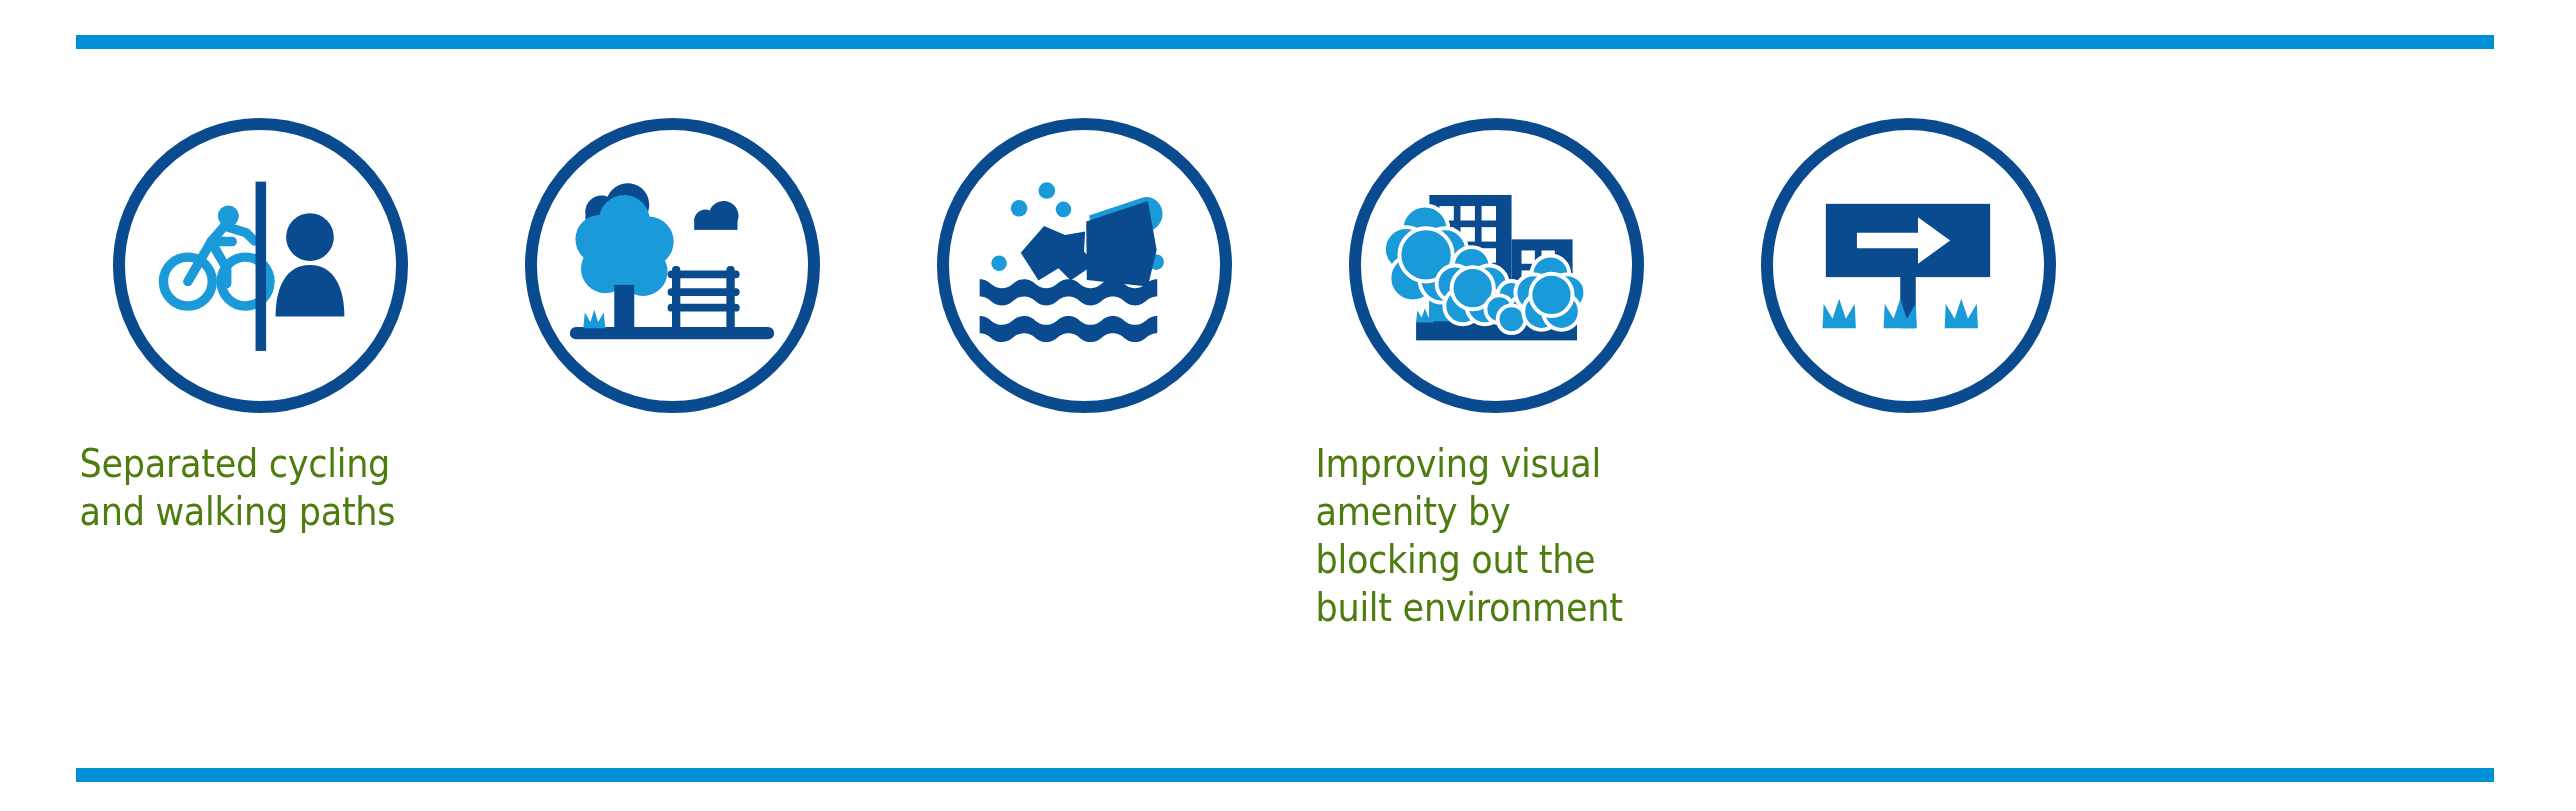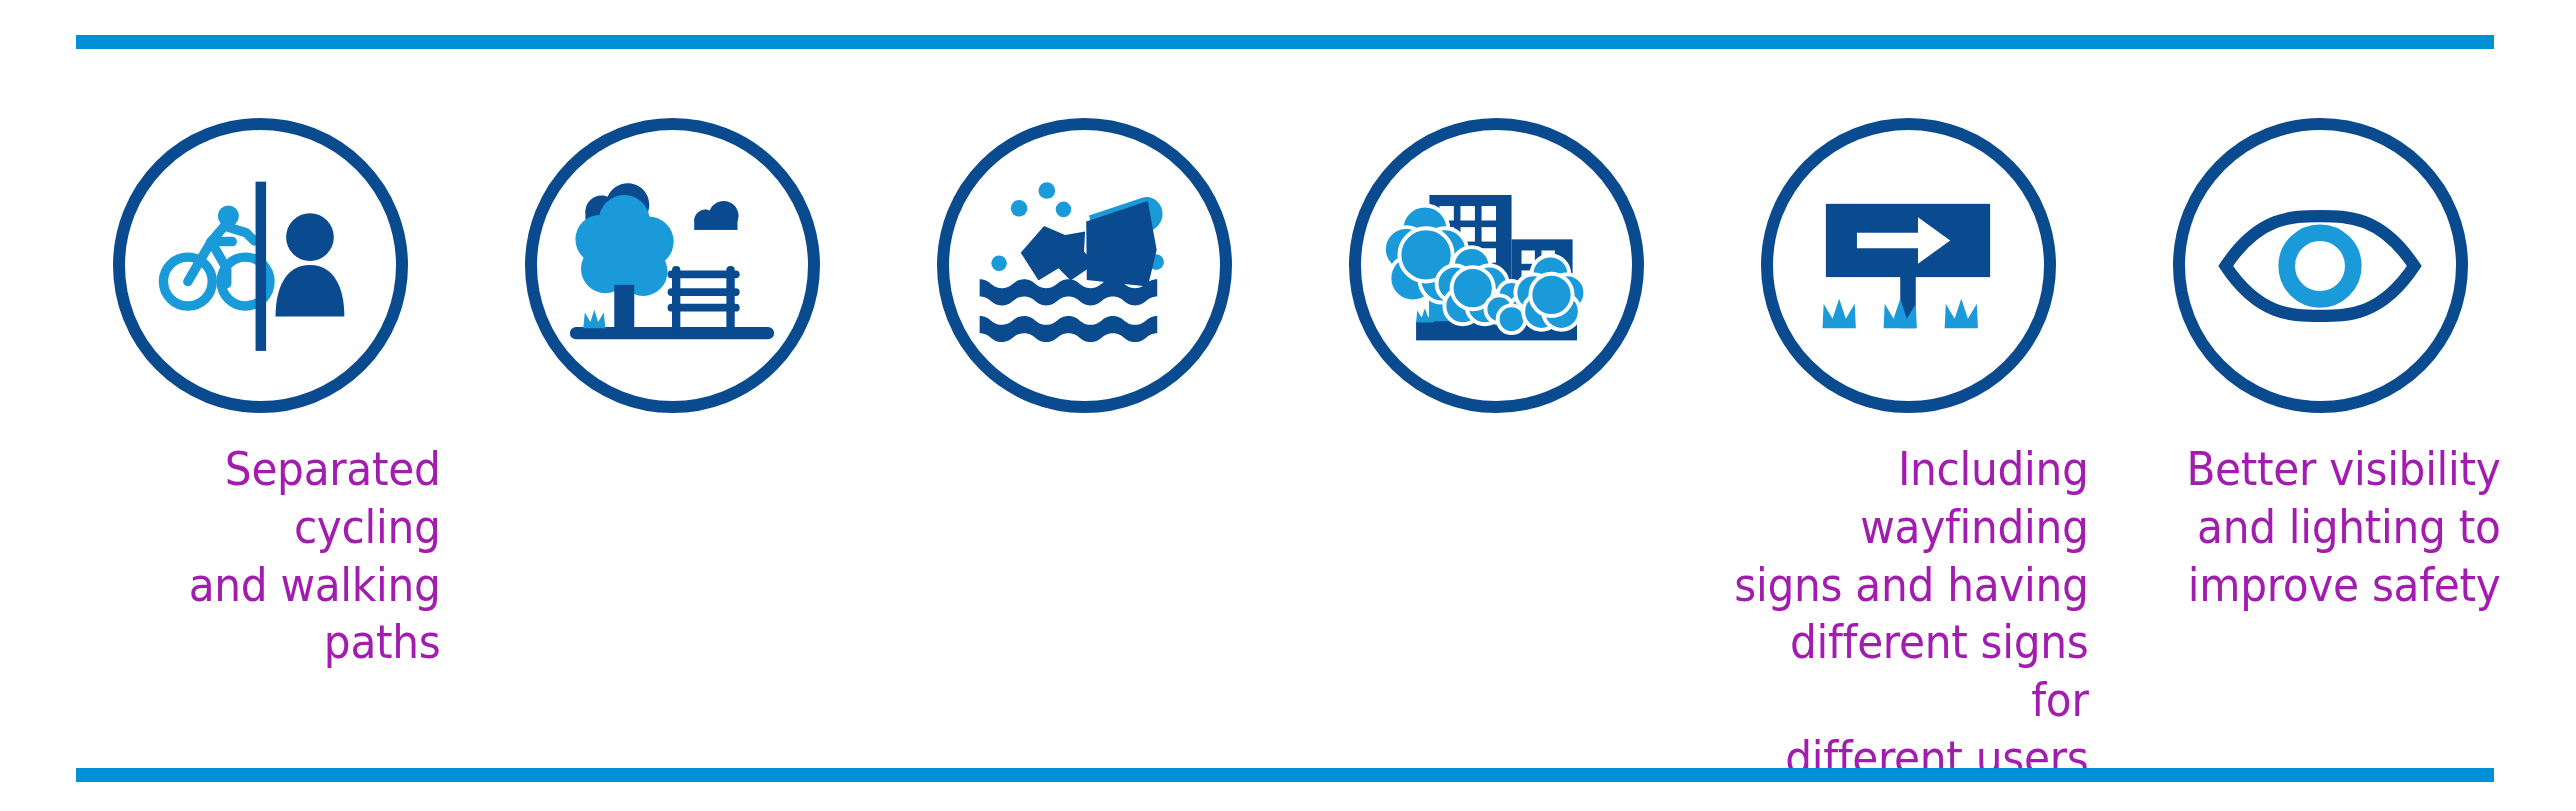--- a/index.html
+++ b/index.html
@@ -38,26 +38,26 @@
     border:12px solid #0a4a8f;
     box-sizing:border-box;
     display:flex;align-items:center;justify-content:center;
     background:#ffffff;
     flex:0 0 auto;
   }
   .badge svg{display:block;width:222px;height:222px;}
 
   .caption{
     margin-top:27px;
-    color:#a21caf;
+    color:#4d7c0f;
     font-family:"DejaVu Sans Condensed","Liberation Sans Narrow","Liberation Sans", sans-serif;
-    font-size:47px;
+    font-size:39px;
     line-height:1.23;
     font-weight:400;
-    text-align:right;
+    text-align:left;
     letter-spacing:-0.3px;
     width:361px;
     white-space:pre-line;
   }
 </style>
 </head>
 <body>
 
 <div class="sheet">
 
@@ -220,55 +220,43 @@
               <circle cx="298" cy="215" r="34"></circle>
               <circle cx="268" cy="248" r="33"></circle>
               <circle cx="328" cy="248" r="33"></circle>
               <circle cx="282" cy="282" r="33"></circle>
               <circle cx="318" cy="282" r="33"></circle>
               <circle cx="300" cy="252" r="38"></circle>
             </g>
           </g>
         </svg>
       </div>
+      <div class="caption">Improving visual
+amenity by
+blocking out the
+built environment</div>
     </div>
 
     <div class="col">
       <div class="badge">
         <svg viewBox="0 0 400 400">
 
           <rect x="186" y="120" width="28" height="192" fill="#0a4a8f"></rect>
 
           <rect x="52" y="88" width="296" height="132" fill="#0a4a8f"></rect>
 
           <path d="M108 140 h110 v-28 l58 42 l-58 42 v-28 h-110 z" fill="#ffffff"></path>
 
           <g fill="#1a9ad9">
             <path d="M46 312 l2 -44 l16 27 l12 -36 l12 36 l16 -27 l2 44 z"></path>
             <path d="M156 312 l2 -44 l16 27 l12 -36 l12 36 l16 -27 l2 44 z"></path>
             <path d="M266 312 l2 -44 l16 27 l12 -36 l12 36 l16 -27 l2 44 z"></path>
           </g>
         </svg>
       </div>
-      <div class="caption">Including
-wayfinding
-signs and having
-different signs for
-different users</div>
-    </div>
-
-    <div class="col">
-      <div class="badge">
-        <svg viewBox="0 0 400 400">
-          <path d="M30 200 C90 110 150 110 200 110 C250 110 310 110 370 200 C310 290 250 290 200 290 C150 290 90 290 30 200 Z" fill="none" stroke="#0a4a8f" stroke-width="22"></path>
-          <circle cx="200" cy="200" r="60" fill="none" stroke="#1a9ad9" stroke-width="30"></circle>
-        </svg>
-      </div>
-      <div class="caption">Better visibility
-and lighting to
-improve safety</div>
-    </div>
+    </div>
+
 
   </div>
 
   <div class="rule bottom"></div>
 </div>
 
 
 </body></html>

